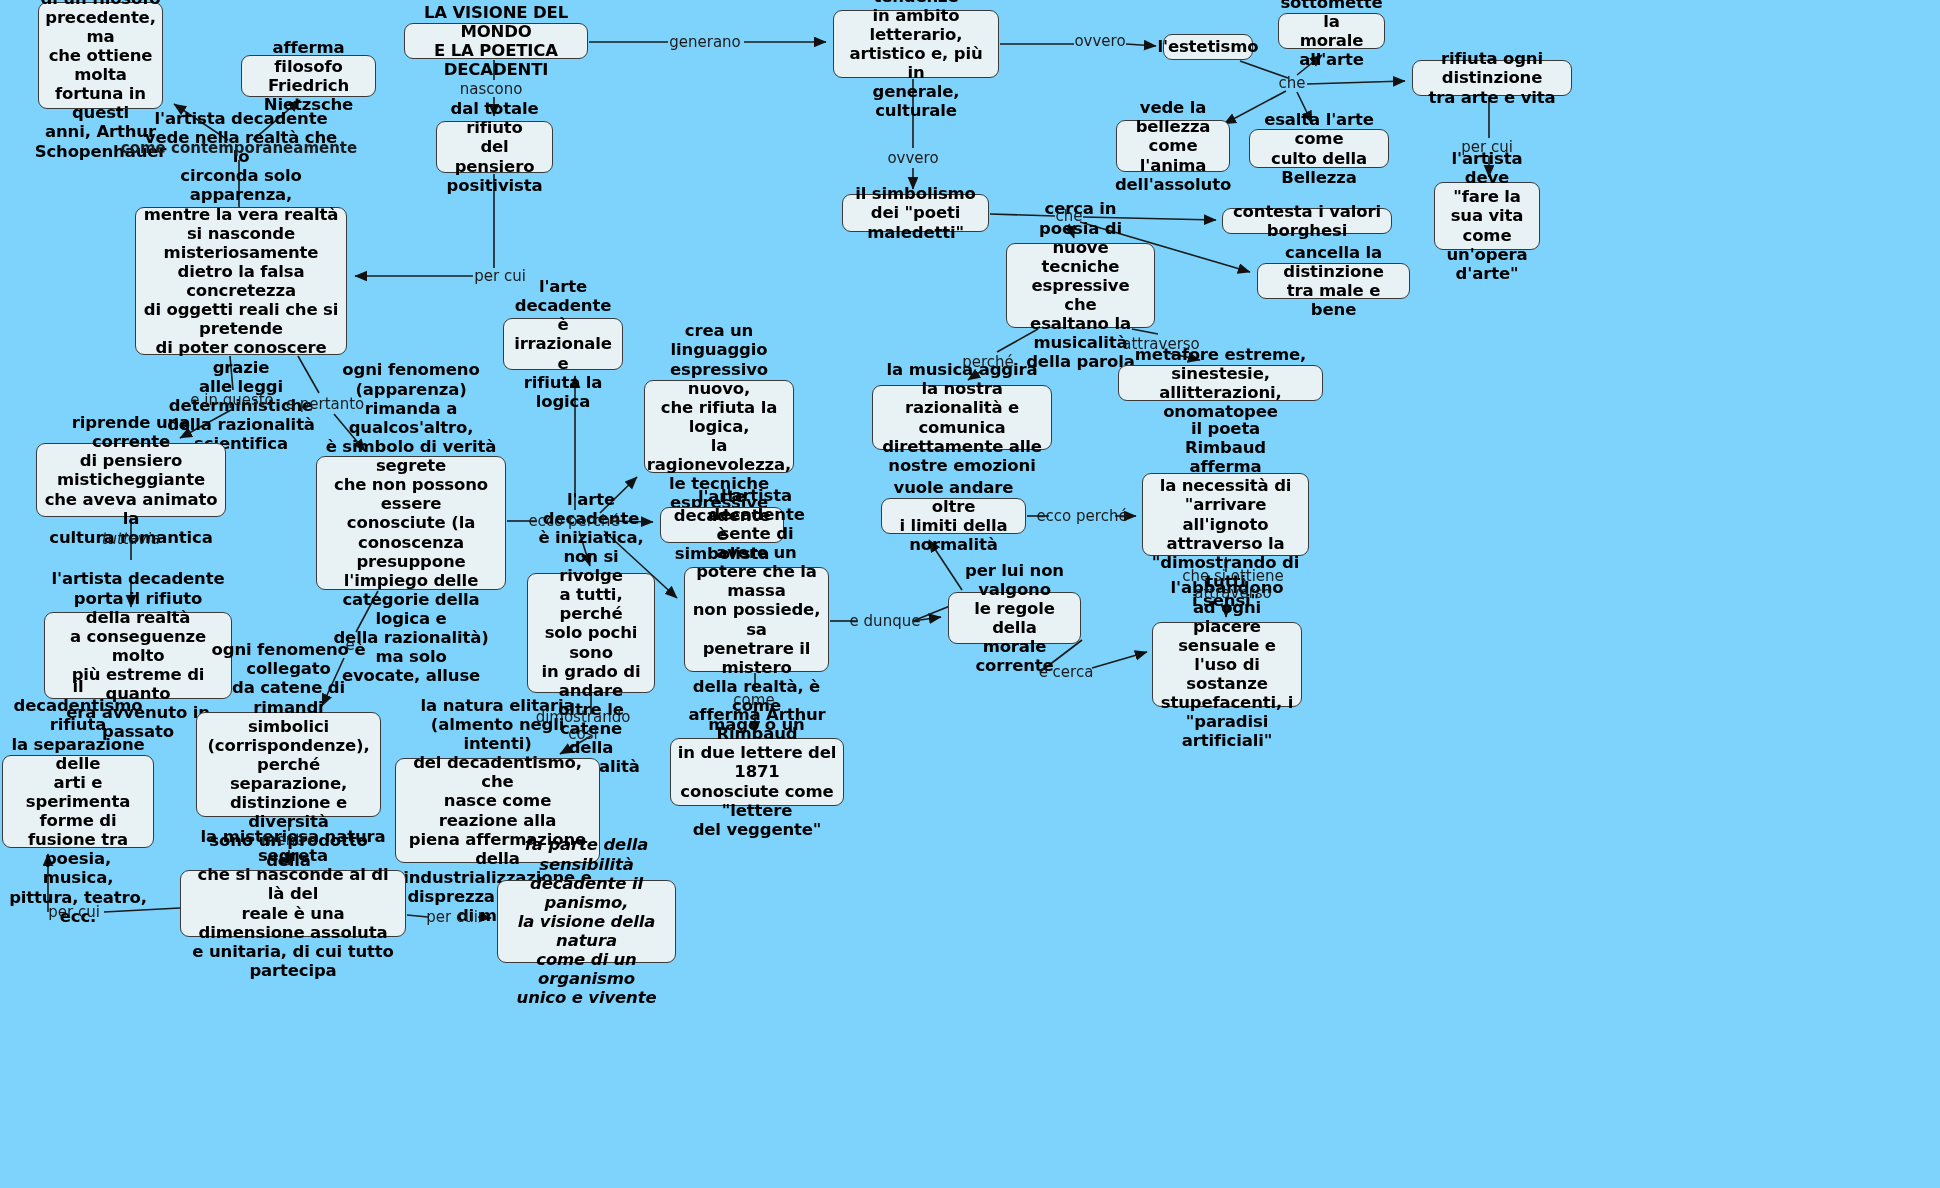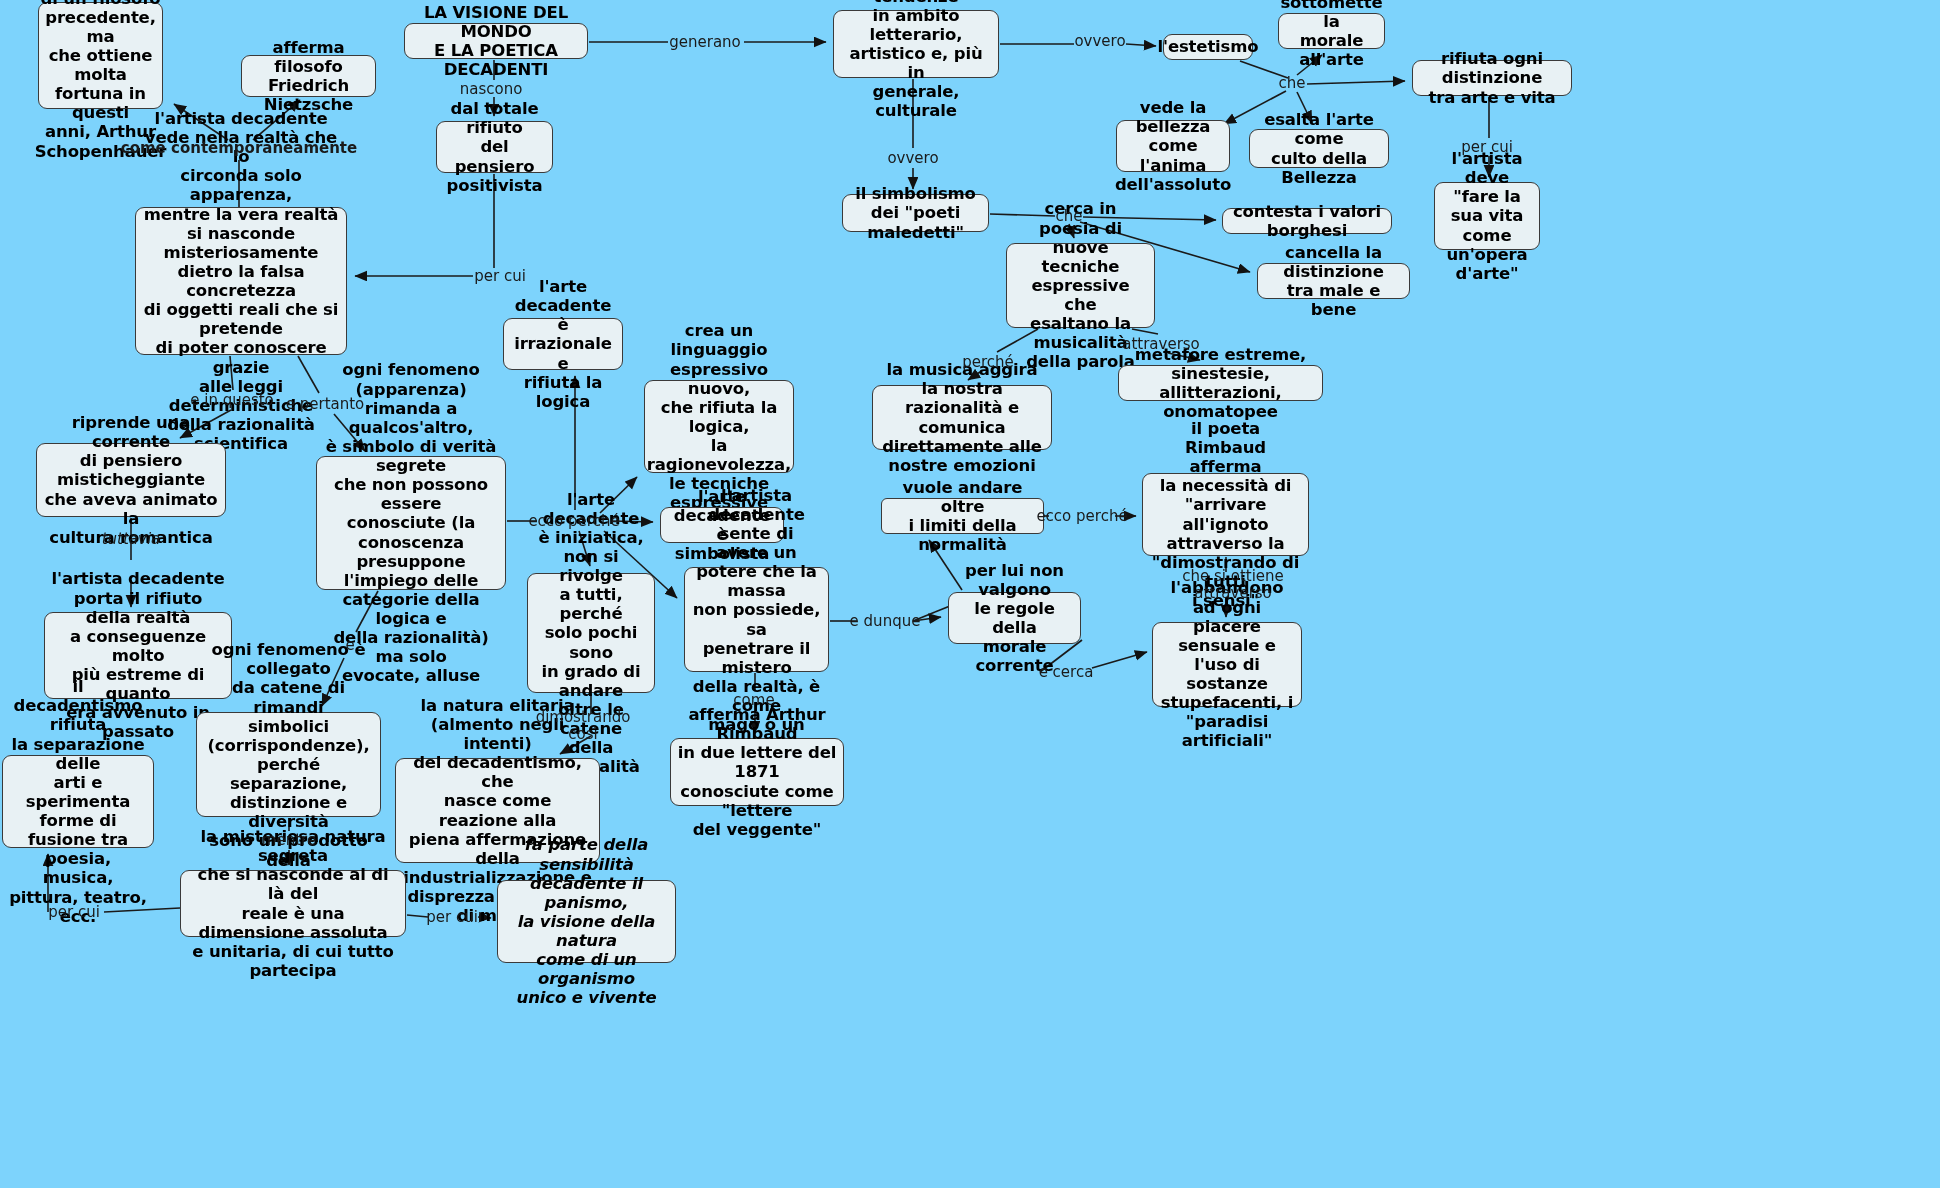--- a/index.html
+++ b/index.html
@@ -262,21 +262,21 @@
 in grado di andare
 oltre le catene
 della razionalità</div>
       <div class="node" style="left: 684px; top: 567px; width: 145px; height: 105px;">l'artista decadente
 sente di avere un
 potere che la massa
 non possiede, sa
 penetrare il mistero
 della realtà, è come
 mago o un veggente</div>
-      <div class="node" style="left: 881px; top: 498px; width: 163px; height: 36px; border-radius: 6px;">vuole andare oltre
+      <div class="node" style="left: 881px; top: 498px; width: 145px; height: 36px;">vuole andare oltre
 i limiti della normalità</div>
       <div class="node" style="left: 1142px; top: 473px; width: 167px; height: 83px;">il poeta Rimbaud afferma
 la necessità di "arrivare
 all'ignoto attraverso la
 "dimostrando di tutti
 i sensi"</div>
       <div class="node" style="left: 948px; top: 592px; width: 133px; height: 52px;">per lui non valgono
 le regole della
 morale corrente</div>
       <div class="node" style="left: 1152px; top: 622px; width: 150px; height: 85px;">l'abbandono ad ogni

